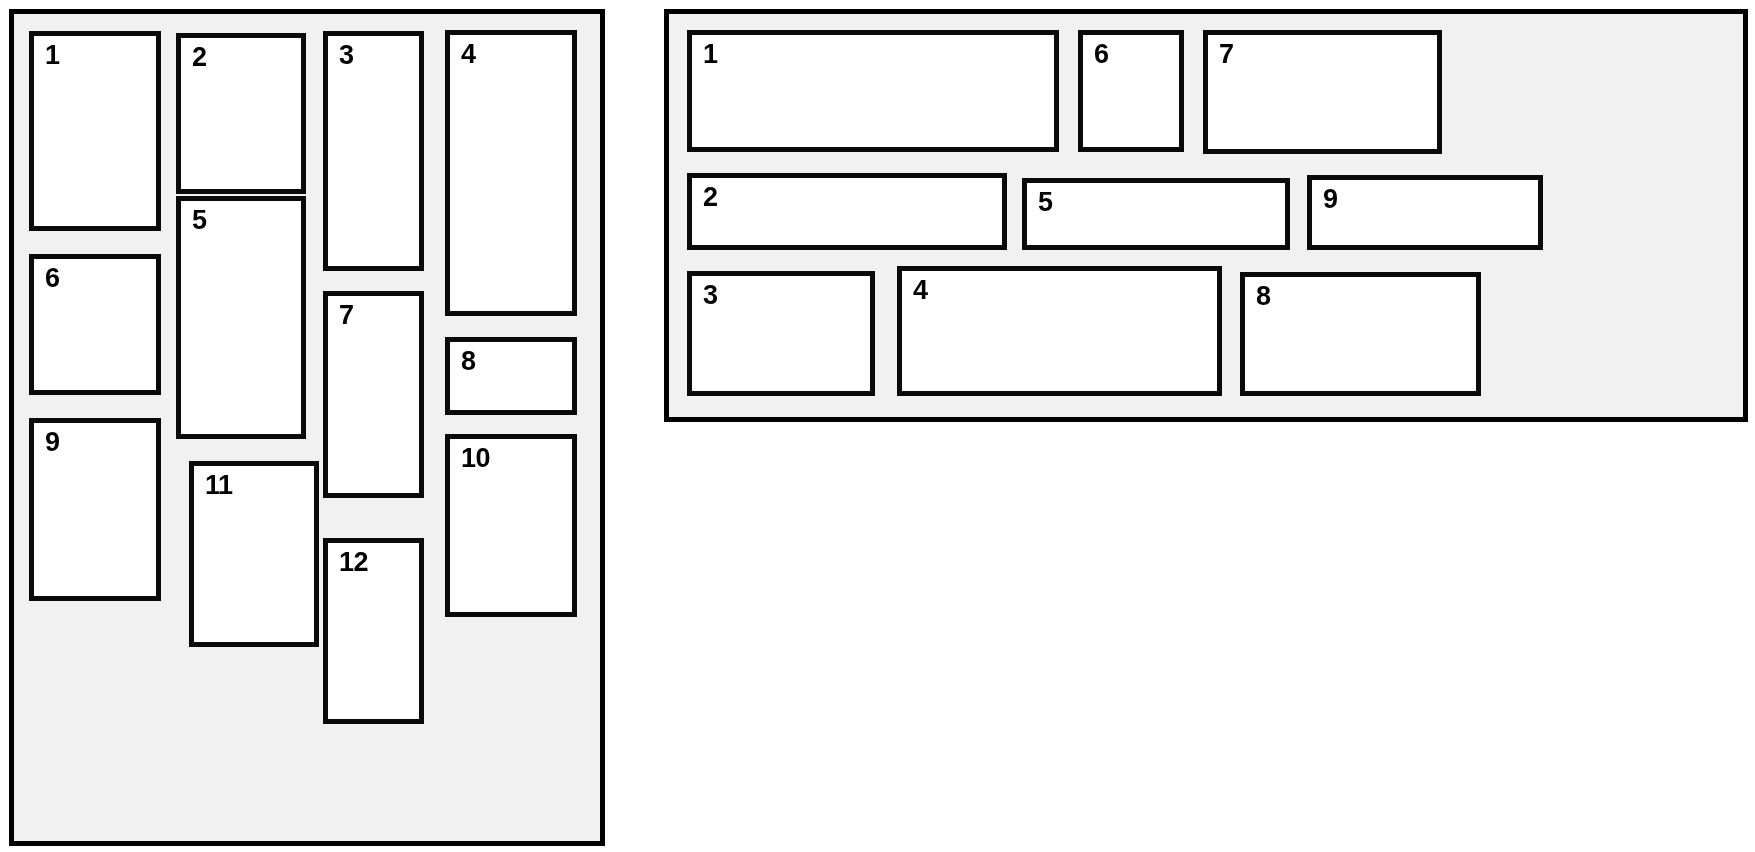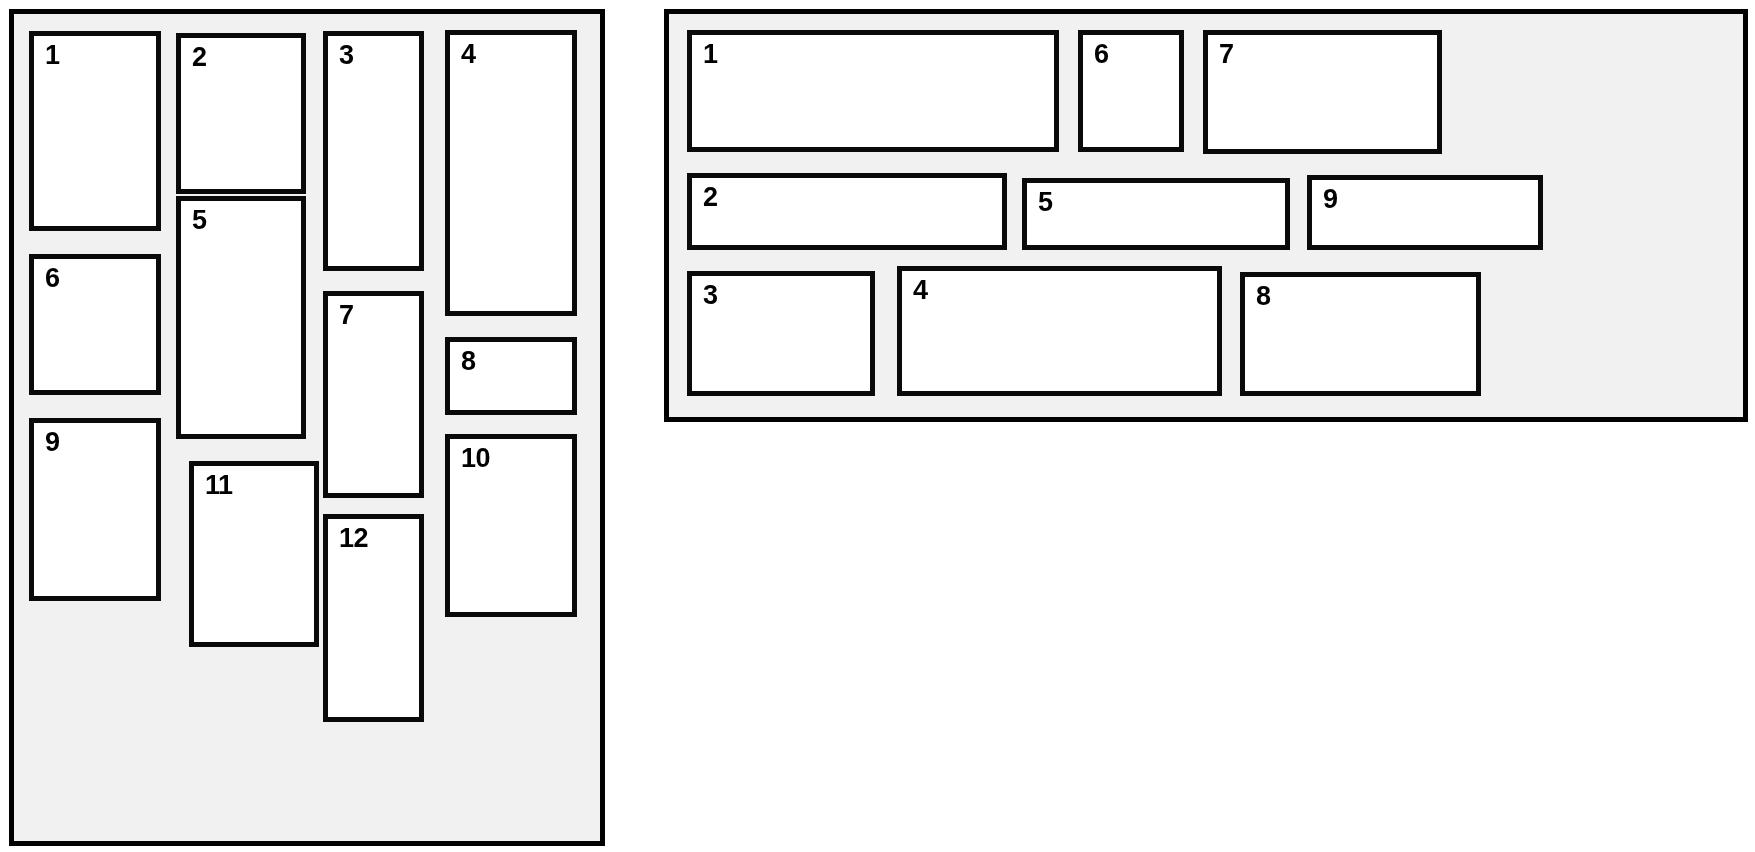--- a/index.html
+++ b/index.html
@@ -85,21 +85,21 @@
     </div>
     <div class="cell" style="left: 29px; top: 418px; width: 132px; height: 183px;">
       <span class="cell-label">9</span>
     </div>
     <div class="cell" style="left: 445px; top: 434px; width: 132px; height: 183px; padding-left: 8px;">
       <span class="cell-label">10</span>
     </div>
     <div class="cell" style="left: 176px; top: 461px; width: 130px; height: 186px; margin-left: 13px;">
       <span class="cell-label">11</span>
     </div>
-    <div class="cell" style="left: 323px; top: 514px; width: 101px; height: 208px; text-decoration: underline;">
+    <div class="cell" style="left: 323px; top: 538px; width: 101px; height: 186px; text-decoration: underline;">
       <span class="cell-label">12</span>
     </div>
     <div class="panel" style="left: 664px; top: 9px; width: 1084px; height: 413px;"></div>
     <div class="cell" style="left: 687px; top: 30px; width: 372px; height: 122px;">
       <span class="cell-label">1</span>
     </div>
     <div class="cell" style="left: 1078px; top: 30px; width: 106px; height: 122px;">
       <span class="cell-label">6</span>
     </div>
     <div class="cell" style="left: 1203px; top: 30px; width: 239px; height: 124px;">

